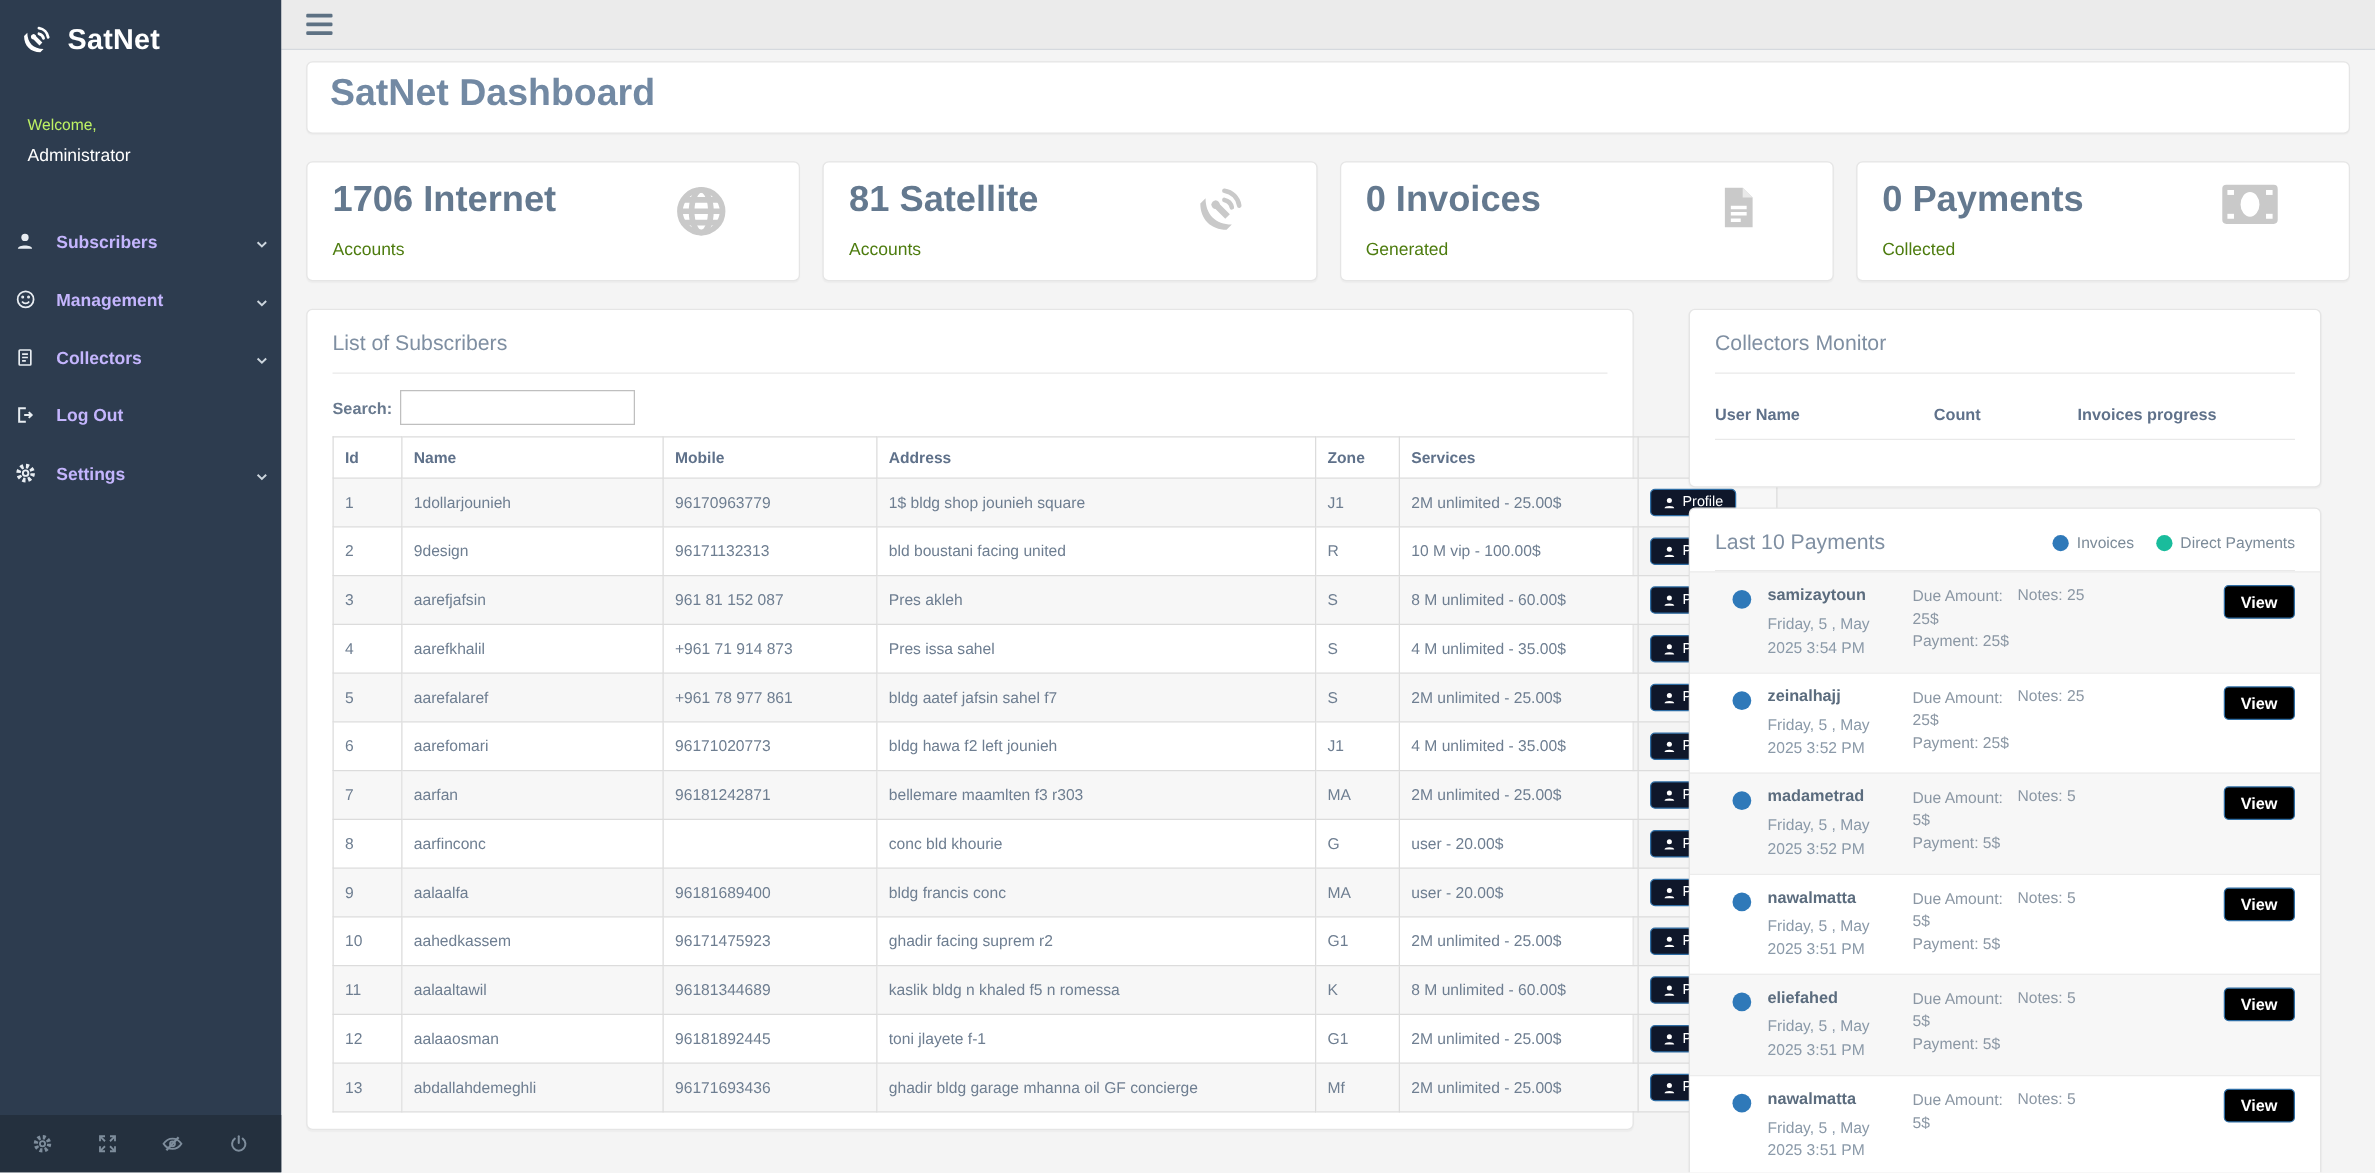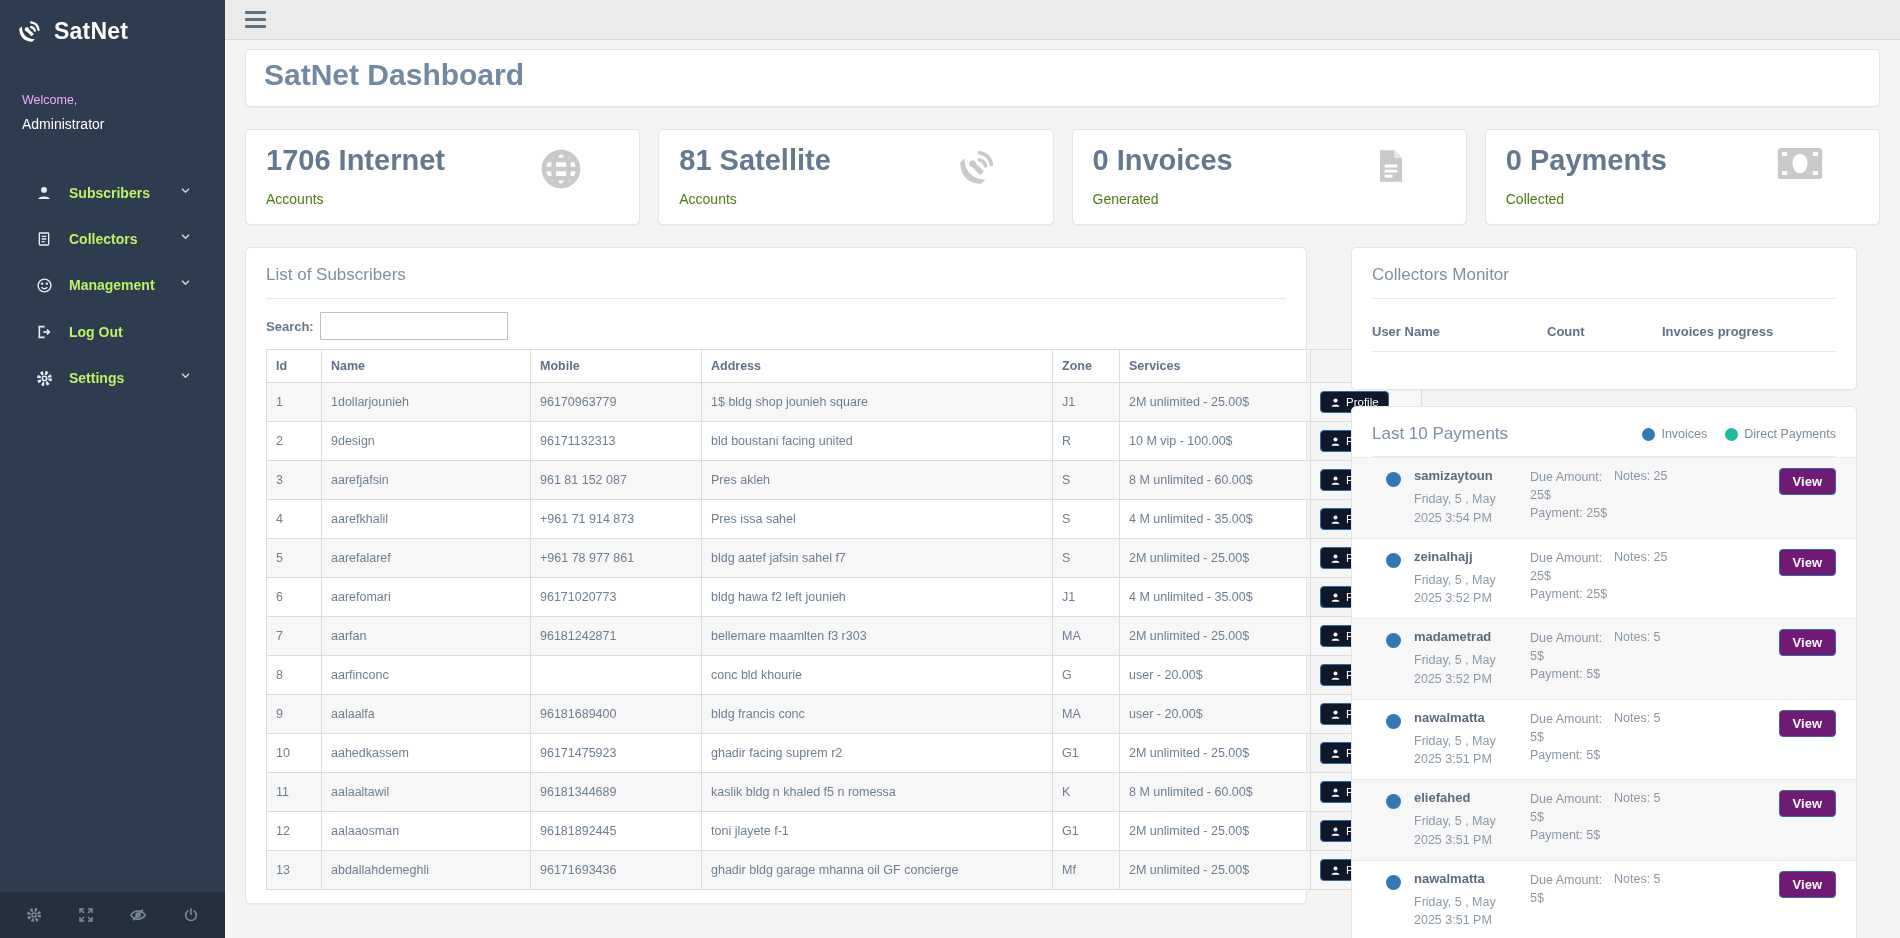--- a/index.html
+++ b/index.html
@@ -5,25 +5,25 @@
   html,body{margin:0;padding:0}
   body{width:1900px;height:938px;overflow:hidden;display:flex;background:#f4f4f4;
        font-family:"Liberation Sans",sans-serif;-webkit-font-smoothing:antialiased}
   svg{display:block}
 
   
   .sidebar{width:225px;flex:0 0 225px;background:#2d3c4f;color:#fff;position:relative;z-index:2}
   .logo{display:flex;align-items:center;gap:12px;padding:18px 16px;font-size:23px;font-weight:bold;letter-spacing:.2px}
   .logo svg{color:#fff}
   .welcome{padding:30px 22px 0}
-  .welcome-label{color:#f0abfc;font-size:12.5px}
+  .welcome-label{color:#bef264;font-size:12.5px}
   .welcome-user{color:#fff;font-size:14px;margin-top:9px}
   .nav{margin-top:38px}
-  .nav-item{display:flex;align-items:flex-start;gap:15px;padding:15px 34px;font-size:14px;font-weight:bold;
-            color:#bef264;cursor:pointer}
+  .nav-item{display:flex;align-items:flex-end;gap:15px;padding:15px 10px;font-size:14px;font-weight:bold;
+            color:#c4b5fd;cursor:pointer}
   .nav-item .nicon{width:20px;display:flex;justify-content:center;color:#e8edf2}
   .nav-item .chev{margin-left:auto;color:#ccd5dd}
   .side-bottom{position:absolute;bottom:0;left:0;right:0;height:46px;background:#24303e;
                display:flex;align-items:center;justify-content:space-around;color:#7e8d9c;padding:0 8px}
   .side-bottom .bicon{cursor:pointer}
 
   
   .main{flex:1;display:flex;flex-direction:column;min-width:0}
   .topbar{height:39px;background:#ebebeb;border-bottom:1px solid #d5d9de;display:flex;align-items:center;padding:0 20px;flex:0 0 39px}
   .hamburger{width:21px;display:flex;flex-direction:column;gap:3.5px;cursor:pointer}
@@ -82,21 +82,21 @@
   .pay-head{display:grid;grid-template-columns:38px 112px 80px 1fr 74px;column-gap:4px;
             font-size:13px;font-weight:bold;color:#5f718a;padding:11px 0}
   .pay-entry{display:grid;grid-template-columns:38px 112px 80px 1fr 74px;column-gap:4px;
              padding:10px 20px;margin:0 -20px;border-top:1px solid #ececec}
   .pay-list .pay-entry:nth-child(odd){background:#f7f7f7}
   .pay-dot{width:15px;height:15px;border-radius:50%;background:#2f79b9;margin:4px 0 0 14px}
   .pay-name{font-size:13px;font-weight:bold;color:#5b6c7e}
   .pay-date{font-size:12.5px;color:#8b9aa9;margin-top:7px;line-height:1.5}
   .pay-cell{font-size:12.5px;color:#8b97a4;line-height:1.45}
   .pay-notes{font-size:12.5px;color:#8b97a4;padding-top:1px}
-  .view-btn{background:#701a75;border:1px solid #2e6da4;color:#fff;border-radius:4px;font:bold 13px "Liberation Sans",sans-serif;
+  .view-btn{background:#000000;border:1px solid #2e6da4;color:#fff;border-radius:4px;font:bold 13px "Liberation Sans",sans-serif;
             padding:5px 13px;cursor:pointer;align-self:start;justify-self:end}
 </style>
 </head>
 <body>
 
 <aside class="sidebar">
   <div class="logo">
     <span>
       <svg viewBox="0 0 24 24" width="26" height="26" fill="currentColor">
         <path d="M3 9c0 7.2 4.8 12 12 12l2.4-2.4C10 18.6 5.4 14 5.4 6.6z"></path>
@@ -124,42 +124,42 @@
       </span>
       <span>Subscribers</span>
       <span class="chev">
         <svg viewBox="0 0 16 16" width="11" height="11">
             <path d="M3 5.5l5 5 5-5" fill="none" stroke="currentColor" stroke-width="2.2"></path>
           </svg>
       </span>
     </div>
     <div class="nav-item">
       <span class="nicon">
-        <svg viewBox="0 0 24 24" width="16" height="16" fill="none" stroke="currentColor" stroke-width="2">
-          <rect x="5" y="3" width="14" height="18" rx="1"></rect>
-            <path d="M8.5 8h7M8.5 12h7M8.5 16h4.5"></path>
-        </svg>
-      </span>
-      <span>Collectors</span>
-      <span class="chev">
-        <svg viewBox="0 0 16 16" width="11" height="11">
-            <path d="M3 5.5l5 5 5-5" fill="none" stroke="currentColor" stroke-width="2.2"></path>
-          </svg>
-      </span>
-    </div>
-    <div class="nav-item">
-      <span class="nicon">
         <svg viewBox="0 0 24 24" width="17" height="17" fill="none" stroke="currentColor" stroke-width="2">
           <circle cx="12" cy="12" r="9"></circle>
           <circle cx="8.7" cy="9.4" r="0.7" fill="currentColor"></circle>
             <circle cx="15.3" cy="9.4" r="0.7" fill="currentColor"></circle>
           <path d="M8 14.4c1 1.5 2.5 2.2 4 2.2s3-.7 4-2.2"></path>
         </svg>
       </span>
       <span>Management</span>
+      <span class="chev">
+        <svg viewBox="0 0 16 16" width="11" height="11">
+            <path d="M3 5.5l5 5 5-5" fill="none" stroke="currentColor" stroke-width="2.2"></path>
+          </svg>
+      </span>
+    </div>
+    <div class="nav-item">
+      <span class="nicon">
+        <svg viewBox="0 0 24 24" width="16" height="16" fill="none" stroke="currentColor" stroke-width="2">
+          <rect x="5" y="3" width="14" height="18" rx="1"></rect>
+            <path d="M8.5 8h7M8.5 12h7M8.5 16h4.5"></path>
+        </svg>
+      </span>
+      <span>Collectors</span>
       <span class="chev">
         <svg viewBox="0 0 16 16" width="11" height="11">
             <path d="M3 5.5l5 5 5-5" fill="none" stroke="currentColor" stroke-width="2.2"></path>
           </svg>
       </span>
     </div>
     <div class="nav-item">
       <span class="nicon">
         <svg viewBox="0 0 24 24" width="16" height="16" fill="none" stroke="currentColor" stroke-width="2.4">
           <path d="M13 4H5v16h8"></path>

